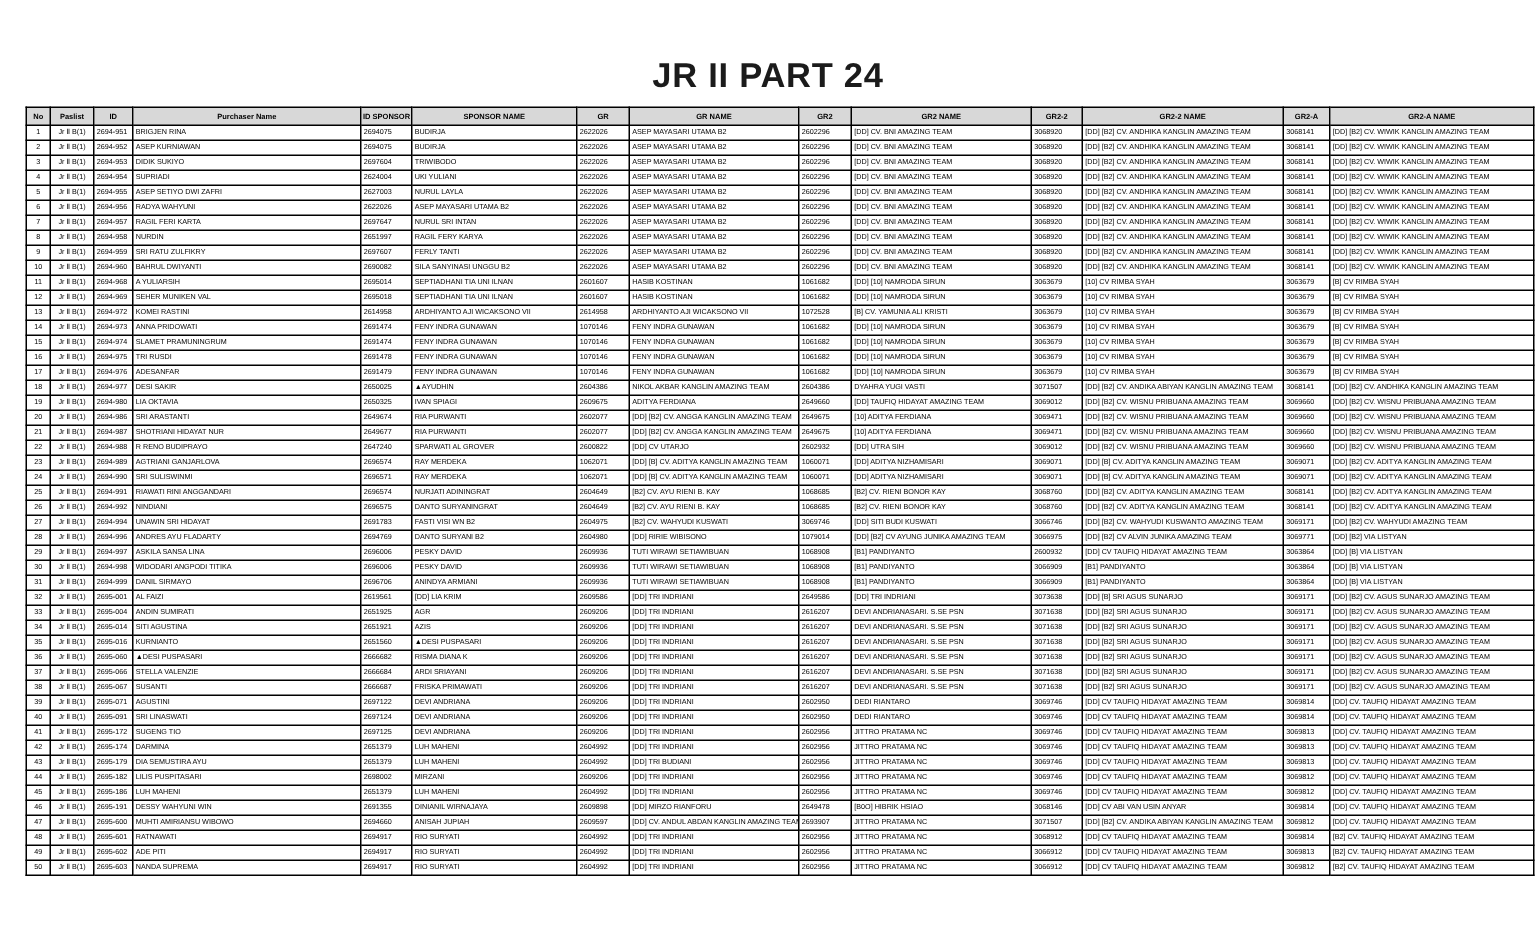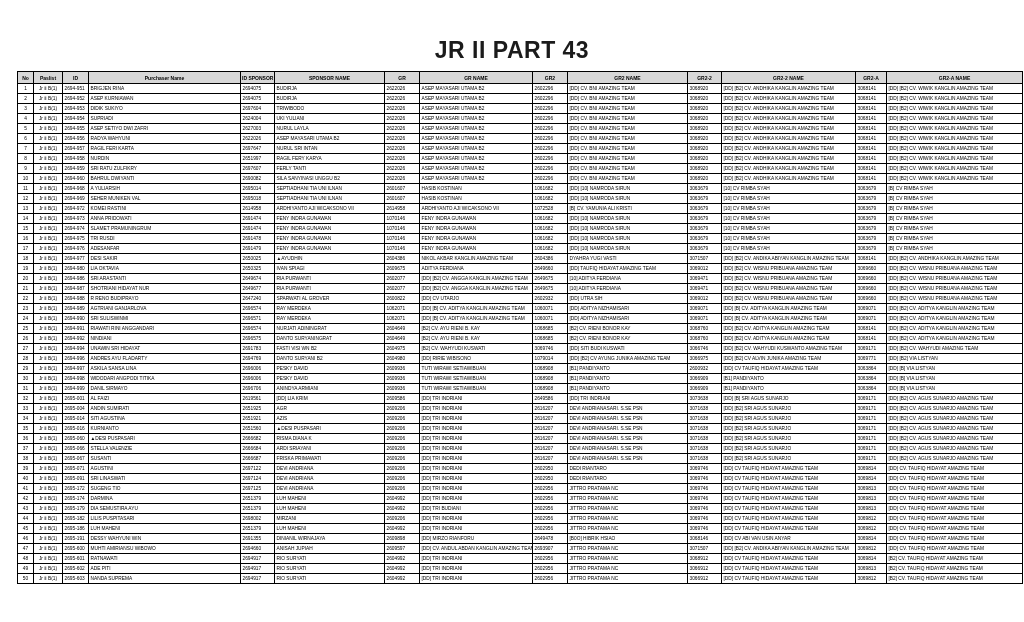--- a/index.html
+++ b/index.html
@@ -48,21 +48,21 @@
   
   td:nth-child(1){ text-align:center; }
   td:nth-child(2){ text-align:center; }
   td:nth-child(3), td:nth-child(5), td:nth-child(7),
   td:nth-child(9), td:nth-child(11), td:nth-child(13){ text-align:left; }
 </style>
 </head>
 <body>
 
 <main data-name="report-page">
-  <h1 data-name="page-title">JR II PART 43</h1>
+  <h1 data-name="page-title">JR II PART 24</h1>
   <table data-name="member-table">
     <thead data-name="table-header">
       <tr id="header-row" data-name="header-row">
           <th data-name="column-header" style="width: 16px;">No</th>
           <th data-name="column-header" style="width: 29px;">Paslist</th>
           <th data-name="column-header" style="width: 26px;">ID</th>
           <th data-name="column-header" style="width: 152px;">Purchaser Name</th>
           <th data-name="column-header" style="width: 34px;">ID SPONSOR</th>
           <th data-name="column-header" style="width: 110px;">SPONSOR NAME</th>
           <th data-name="column-header" style="width: 35px;">GR</th>

